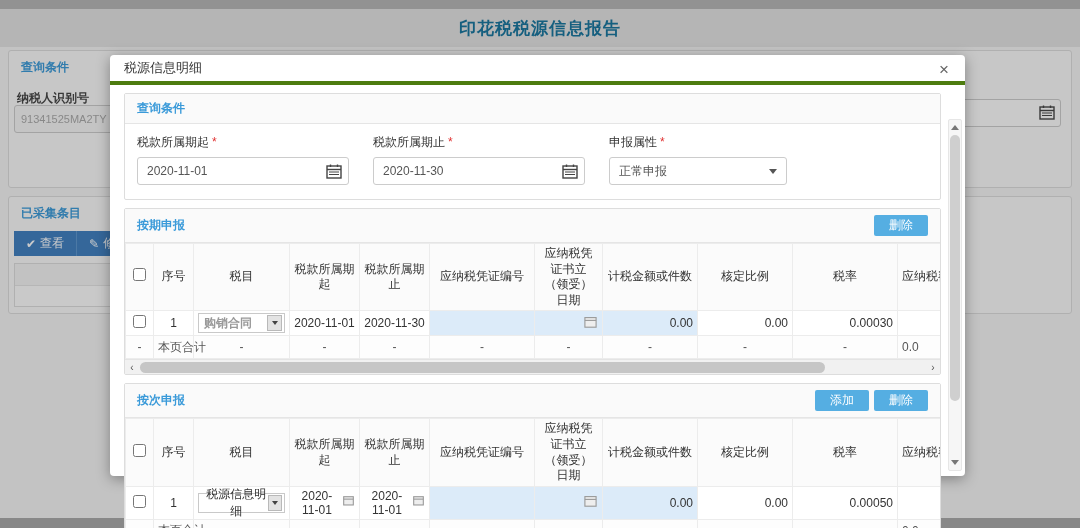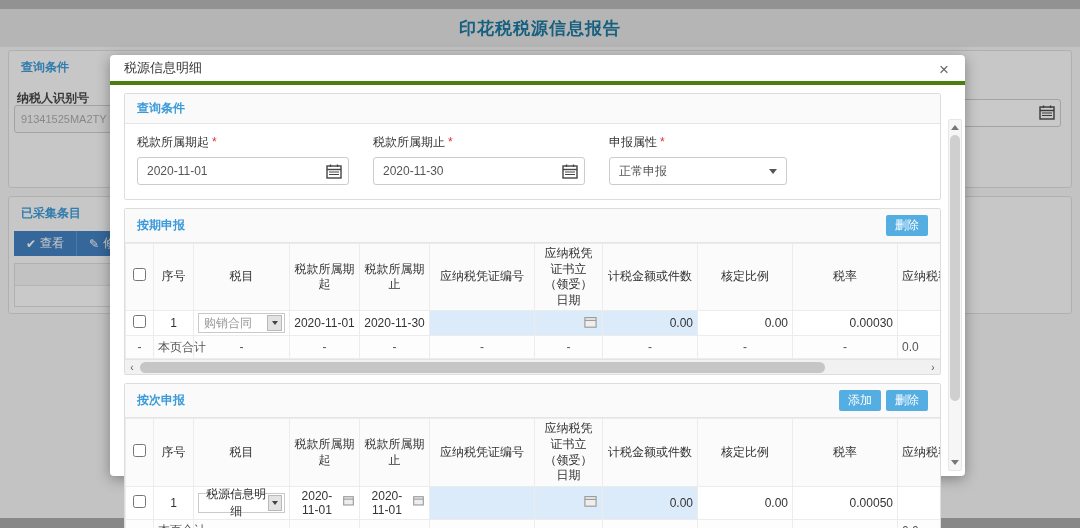--- a/index.html
+++ b/index.html
@@ -36,21 +36,21 @@
     padding:0 14px; font-size:13px; color:#333; }
   .modal-close { position:absolute; right:10px; top:4px; width:22px; height:22px; border:none; background:none;
     font-size:17px; color:#666; cursor:pointer; line-height:22px; }
   .modal-body { position:relative; padding:8px 24px 6px 14px; height:391px; }
 
   .box { border:1px solid #ddd; border-radius:2px; }
   .box-hd { background:#fafafa; border-bottom:1px solid #e5e5e5; padding:6px 12px; color:#3a9ad9;
     font-size:12px; font-weight:bold; display:flex; align-items:center; }
   .box-hd .btns { margin-left:auto; display:flex; gap:5px; }
   .btn-lite { background:#55aee2; color:#fff; border:none; border-radius:2px; font-size:12px;
-    height:21px; padding:0 9px; cursor:pointer; }
+    height:21px; padding:0 15px; cursor:pointer; }
   .form-row { display:flex; gap:24px; padding:10px 12px 14px; }
   .fgroup { width:212px; }
   .fgroup.narrow { width:178px; }
   .flabel { font-size:12px; color:#333; margin-bottom:6px; }
   .req { color:#e03131; margin-left:3px; }
   .finput { position:relative; height:28px; border:1px solid #ccc; border-radius:3px; background:#fff;
     display:flex; align-items:center; padding:0 26px 0 9px; }
   .finput input { border:none; outline:none; width:100%; font-size:12px; color:#555; background:transparent; }
   .finput .cal { position:absolute; right:6px; top:6px; }
   .fselect { height:28px; border:1px solid #ccc; border-radius:3px; display:flex; align-items:center;
@@ -64,21 +64,21 @@
   th,td { border:1px solid #ececec; padding:2px 4px; color:#333; }
   th { background:#fbfbfb; font-weight:normal; text-align:center; line-height:1.3; height:48px;margin-left:36px; }
   td { height:23px; text-align:center; background:#fff; }
   td.num { text-align:right; }
   td.hl { background:#dcebf9; }
   td.clip, th.clip { text-align:left; overflow:hidden; white-space:nowrap; }
   tr.sum td { color:#555; background:#fdfdfd; }
   tr.sum td.lbl { white-space:nowrap; overflow:visible; font-size:12px; }
   .cellsel { display:flex; align-items:center; height:20px; border:1px solid #c9c9c9; background:#fff;
     padding:0 2px 0 5px; font-size:12px; }
-  .cellsel.dis { color:#999; }
+  .cellsel.dis { color:#999;font-weight:bold; }
   .cellsel .arrowbox { margin-left:auto; width:15px; height:16px; background:#e3e3e3; border:1px solid #b9b9b9;
     display:flex; align-items:center; justify-content:center; }
   .cellsel .tri { width:0; height:0; border-left:3px solid transparent; border-right:3px solid transparent;
     border-top:4px solid #444; }
   .dcell { display:flex; align-items:center; gap:3px; justify-content:flex-start; }
   .hscroll { position:relative; height:15px; background:#f1f1f1; border-top:1px solid #e4e4e4; }
   .hscroll .arr { position:absolute; top:0; width:12px; height:15px; font-size:10px; color:#555;
     line-height:15px; text-align:center; cursor:pointer; }
   .hscroll .arr.l { left:1px; } .hscroll .arr.r { right:1px; }
   .hscroll .thumb { position:absolute; left:15px; top:2px; height:11px; width:84%; background:#c6c6c6;

